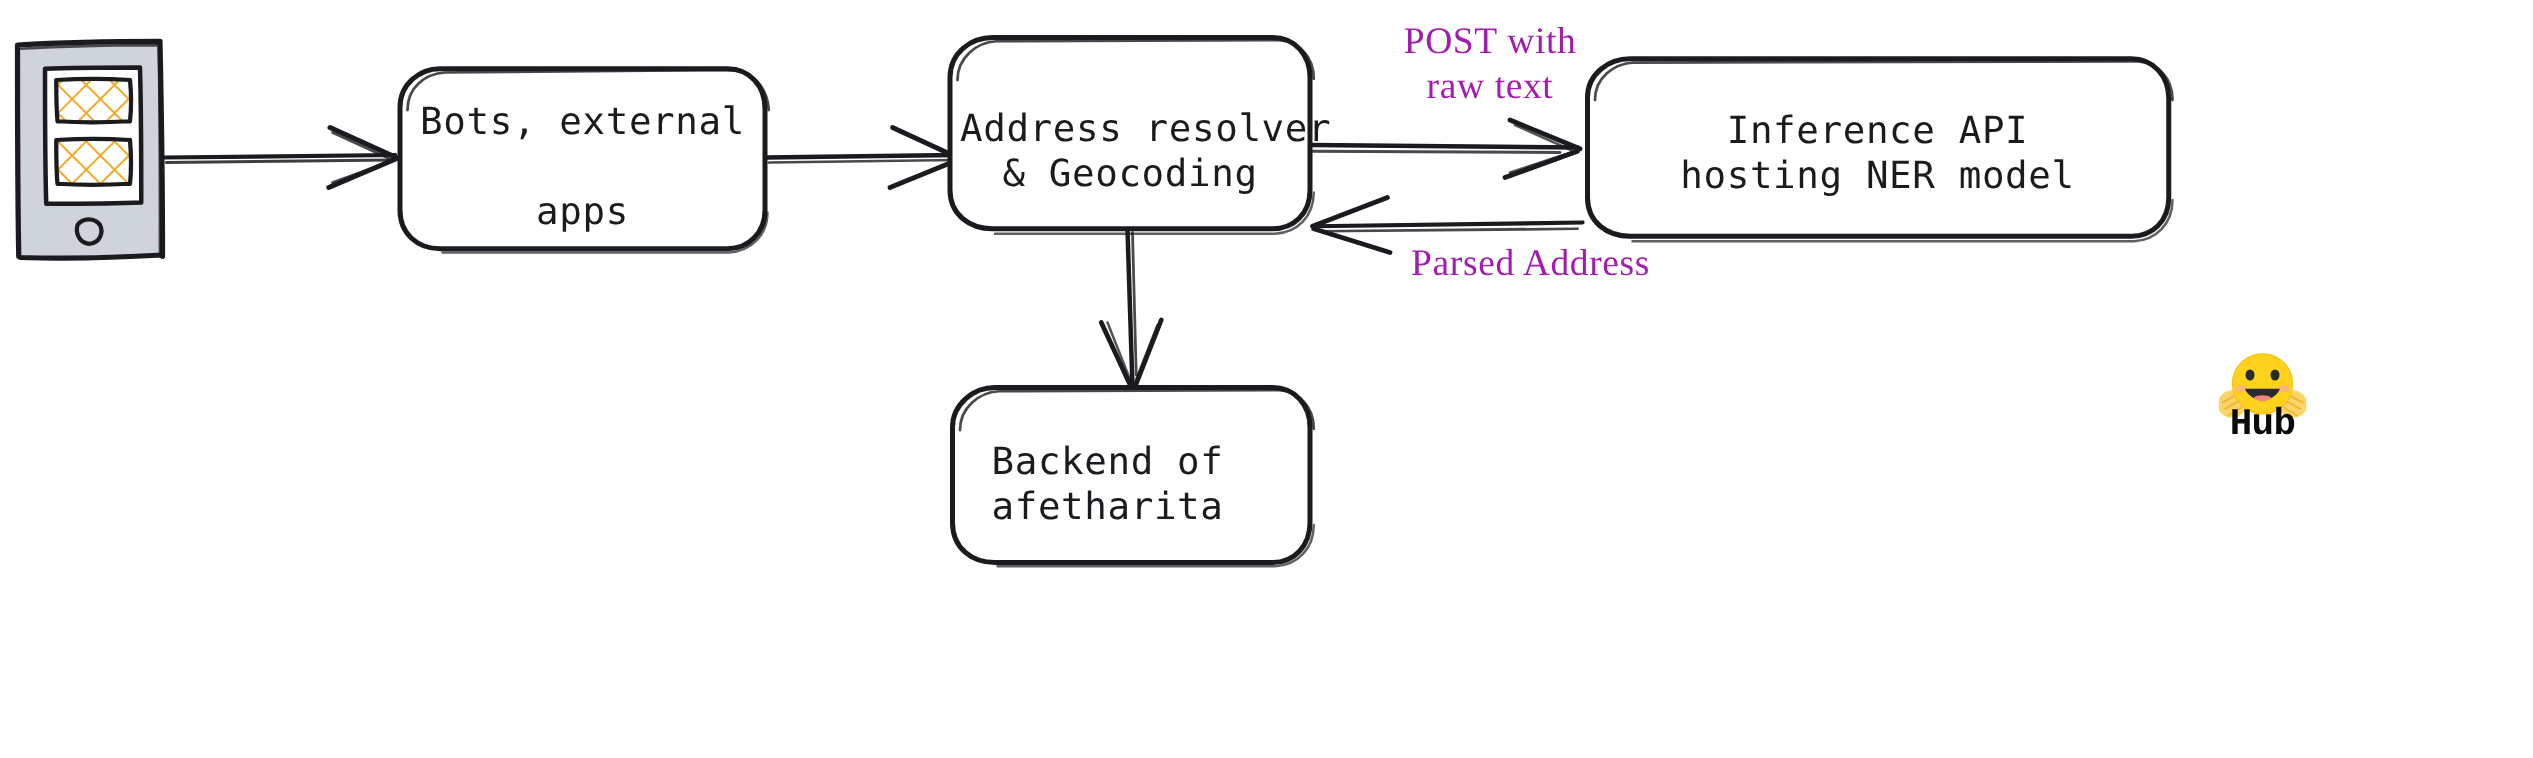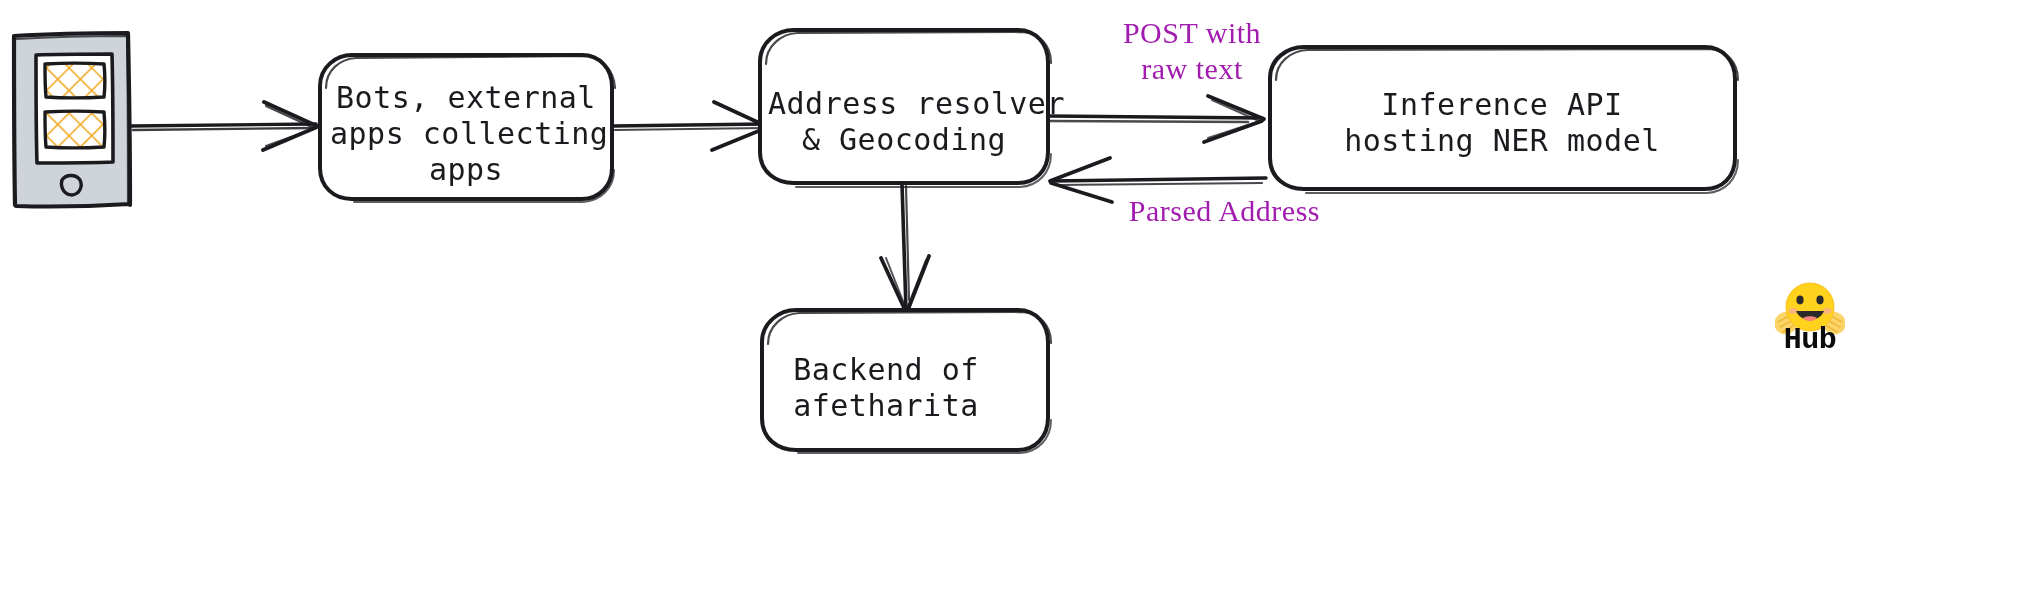--- a/index.html
+++ b/index.html
@@ -157,21 +157,21 @@
       <path d="M886 258 L905 306 M926 260 L908 306" fill="none" stroke="#1b1b1f" stroke-width="2" stroke-linecap="round" opacity="0.75"></path>
     </g>
 
     <g>
       <path d="M762 342 C762 323, 779 310, 796 310 L1018 310 C1036 310, 1048 324, 1048 342 L1048 418 C1048 437, 1035 450, 1018 450 L796 450 C778 450, 762 439, 762 418 Z" fill="#ffffff" stroke="#1b1b1f" stroke-width="4" stroke-linejoin="round"></path>
       <path d="M768 344 C768 326, 783 314, 799 313 L1022 312 C1039 313, 1051 325, 1051 343" fill="none" stroke="#1b1b1f" stroke-width="2.2" stroke-linecap="round" opacity="0.8"></path>
       <path d="M1051 420 C1051 439, 1038 452, 1020 453 L798 453" fill="none" stroke="#1b1b1f" stroke-width="2" stroke-linecap="round" opacity="0.7"></path>
     </g>
   </svg>
 
-  <div class="node-label" style="left:330px; top:80px; width:272px;"><span>Bots, external</span><br><span>apps collecting</span><br><span>apps</span></div>
+  <div class="node-label" style="left:330px; top:80px; width:272px;"><span>Bots, external</span><br><br><span>apps</span></div>
 
   <div class="node-label" style="left:768px; top:86px; width:272px;"><span>Address resolver</span><br><span>&amp; Geocoding</span></div>
 
   <div class="node-label" style="left:1276px; top:87px; width:452px;"><span>Inference API</span><br><span>hosting NER model</span></div>
 
   <div class="node-label" style="left:750px; top:352px; width:272px;"><span>Backend of</span><br><span>afetharita</span></div>
 
   <div class="edge-label" style="left:1056px; top:15px; width:272px;"><span>POST with</span><br><span>raw text</span></div>
 
   <div class="edge-label" style="left:1040px; top:193px; width:280px; text-align:right;"><span>Parsed Address</span></div>

